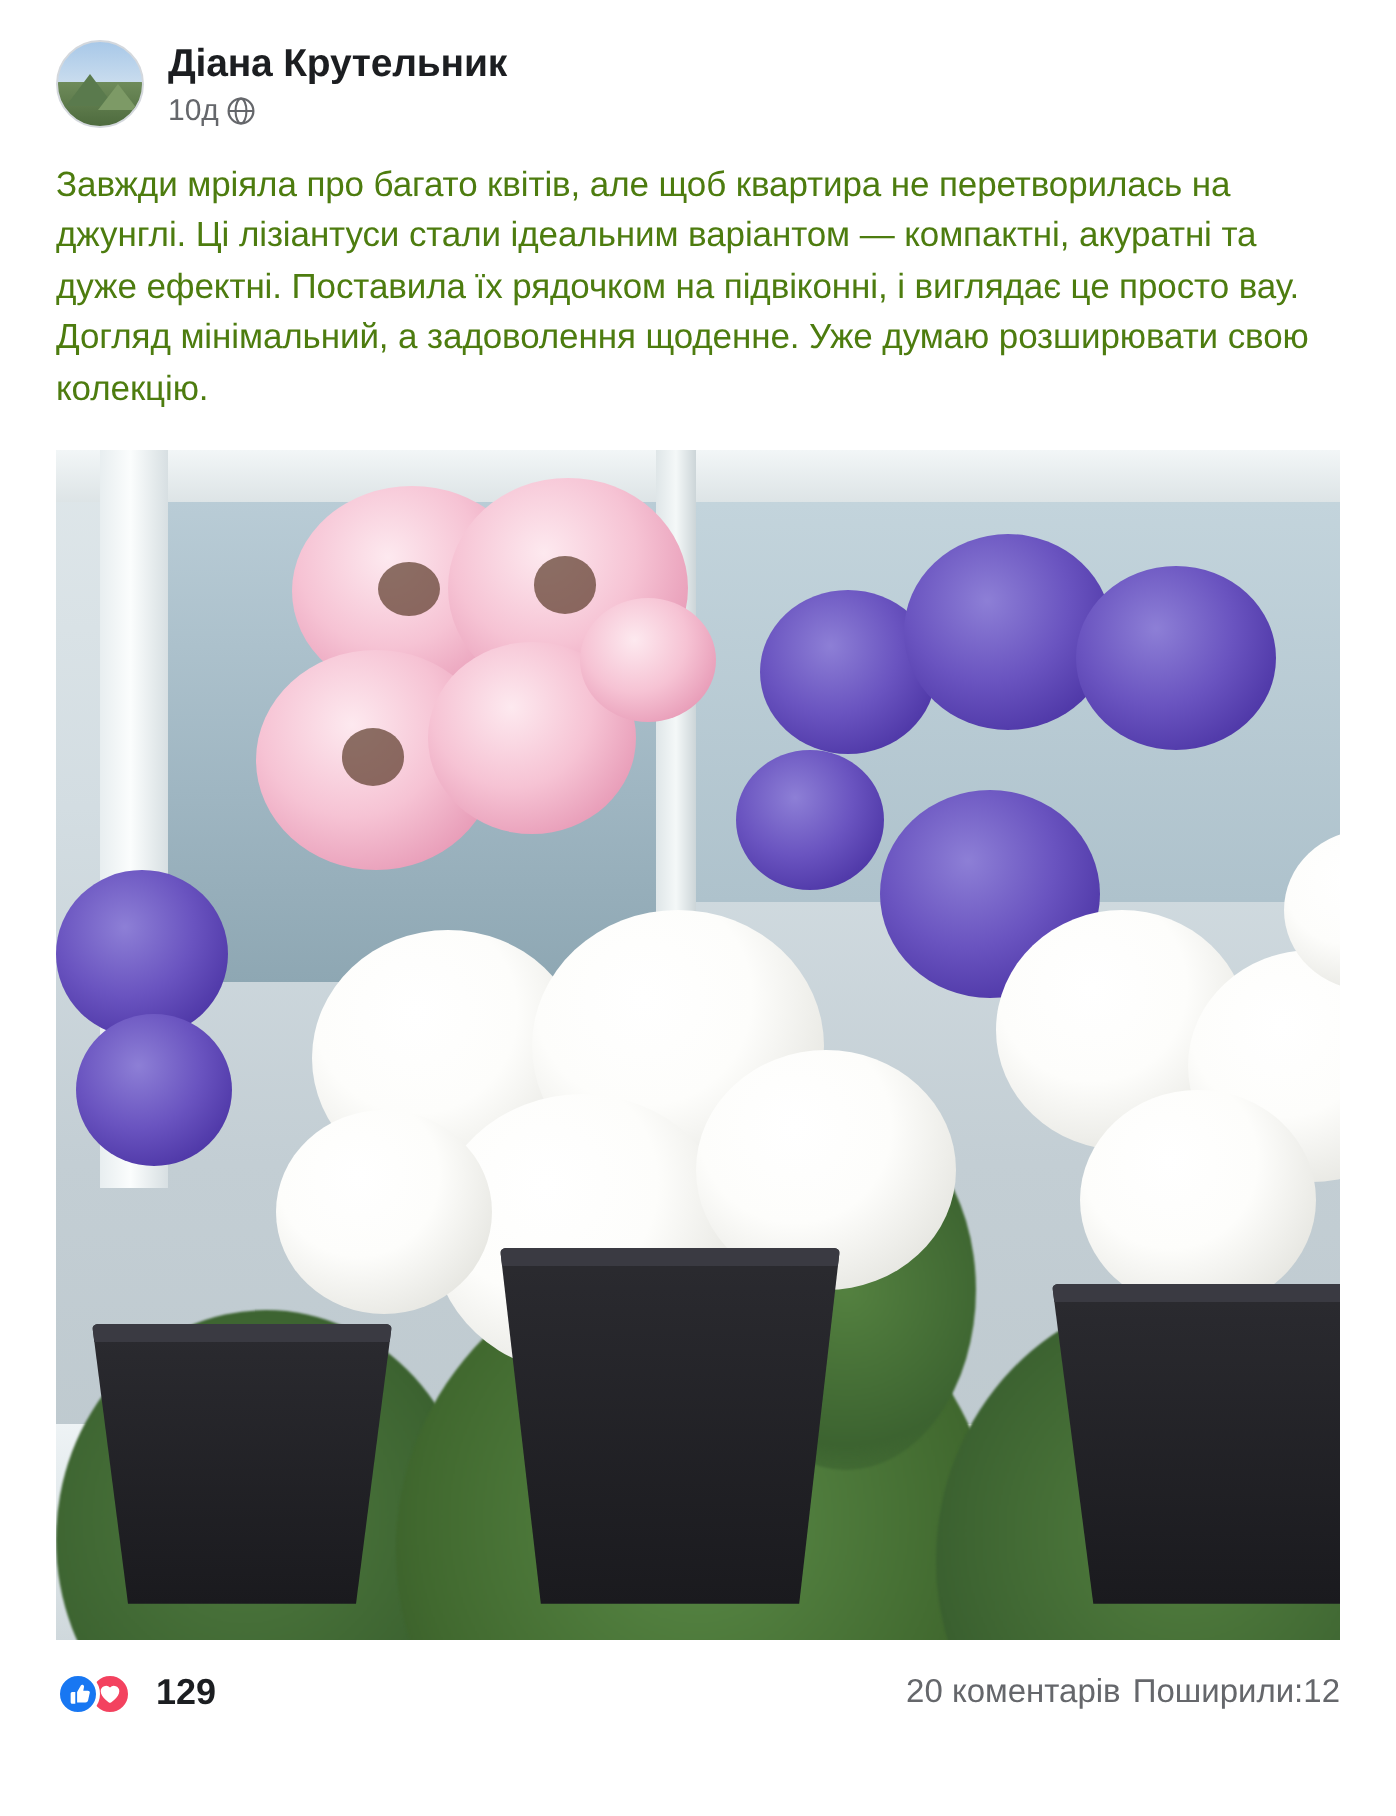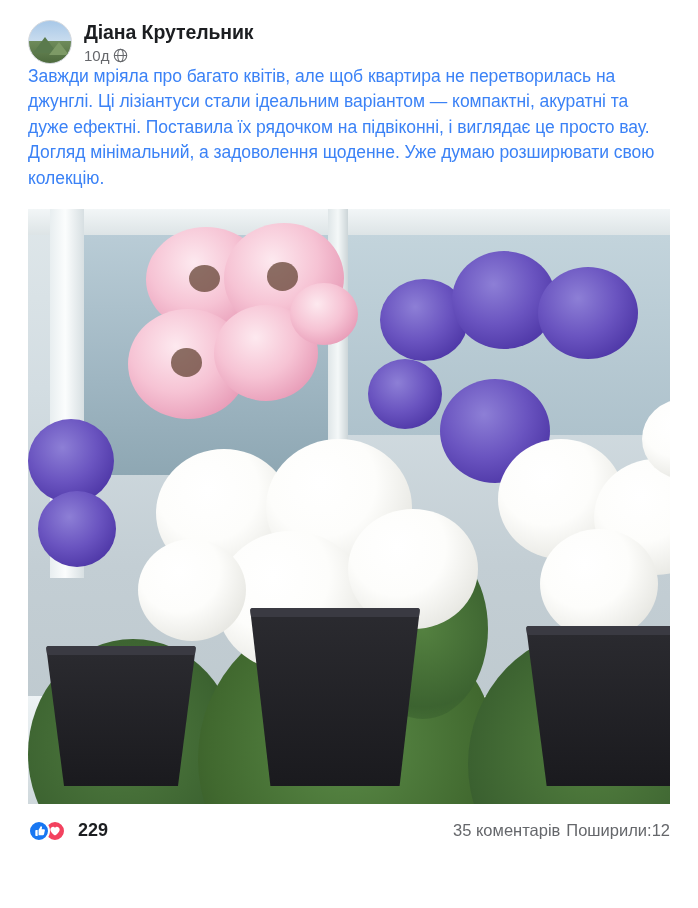--- a/index.html
+++ b/index.html
@@ -76,23 +76,24 @@
     font-size: 15px;
     color: #65676b;
     line-height: 1;
   }
   .globe-icon {
     display: inline-block;
     width: 15px;
     height: 15px;
   }
   .post-body {
+    margin-top: 16px;
     font-size: 17.5px;
     line-height: 1.45;
-    color: #3b82f6;
+    color: #4d7c0f;
     letter-spacing: -0.05px;
   }
   .post-image-wrap {
     margin-top: 18px;
     width: 100%;
     height: 595px;
     overflow: hidden;
     position: relative;
     background: #cfd8dc;
   }
@@ -316,21 +317,21 @@
           <svg width="12" height="12" viewBox="0 0 16 16" fill="#fff">
             <path d="M6.2 14.5H4.1a1 1 0 0 1-1-1V7.6a1 1 0 0 1 1-1h2.1v7.9zM7.4 6.6l2.5-4.3c.3-.6 1.1-.7 1.6-.3.4.3.6.8.5 1.3l-.5 2.5h3a1.3 1.3 0 0 1 1.3 1.6l-1.1 4.9a1.8 1.8 0 0 1-1.8 1.4H7.4V6.6z"></path>
           </svg>
         </div>
         <div class="react-badge love">
           <svg width="12" height="12" viewBox="0 0 16 16" fill="#fff">
             <path d="M8 14S1.8 10.3 1.8 6.1A3.6 3.6 0 0 1 8 3.6a3.6 3.6 0 0 1 6.2 2.5C14.2 10.3 8 14 8 14z"></path>
           </svg>
         </div>
       </div>
-      <span class="react-count">229</span>
+      <span class="react-count">129</span>
     </div>
     <div class="footer-right">
-      <span>35 коментарів</span>
+      <span>20 коментарів</span>
       <span>Поширили:12</span>
     </div>
   </div>
 
 </div>
 
 </body></html>

